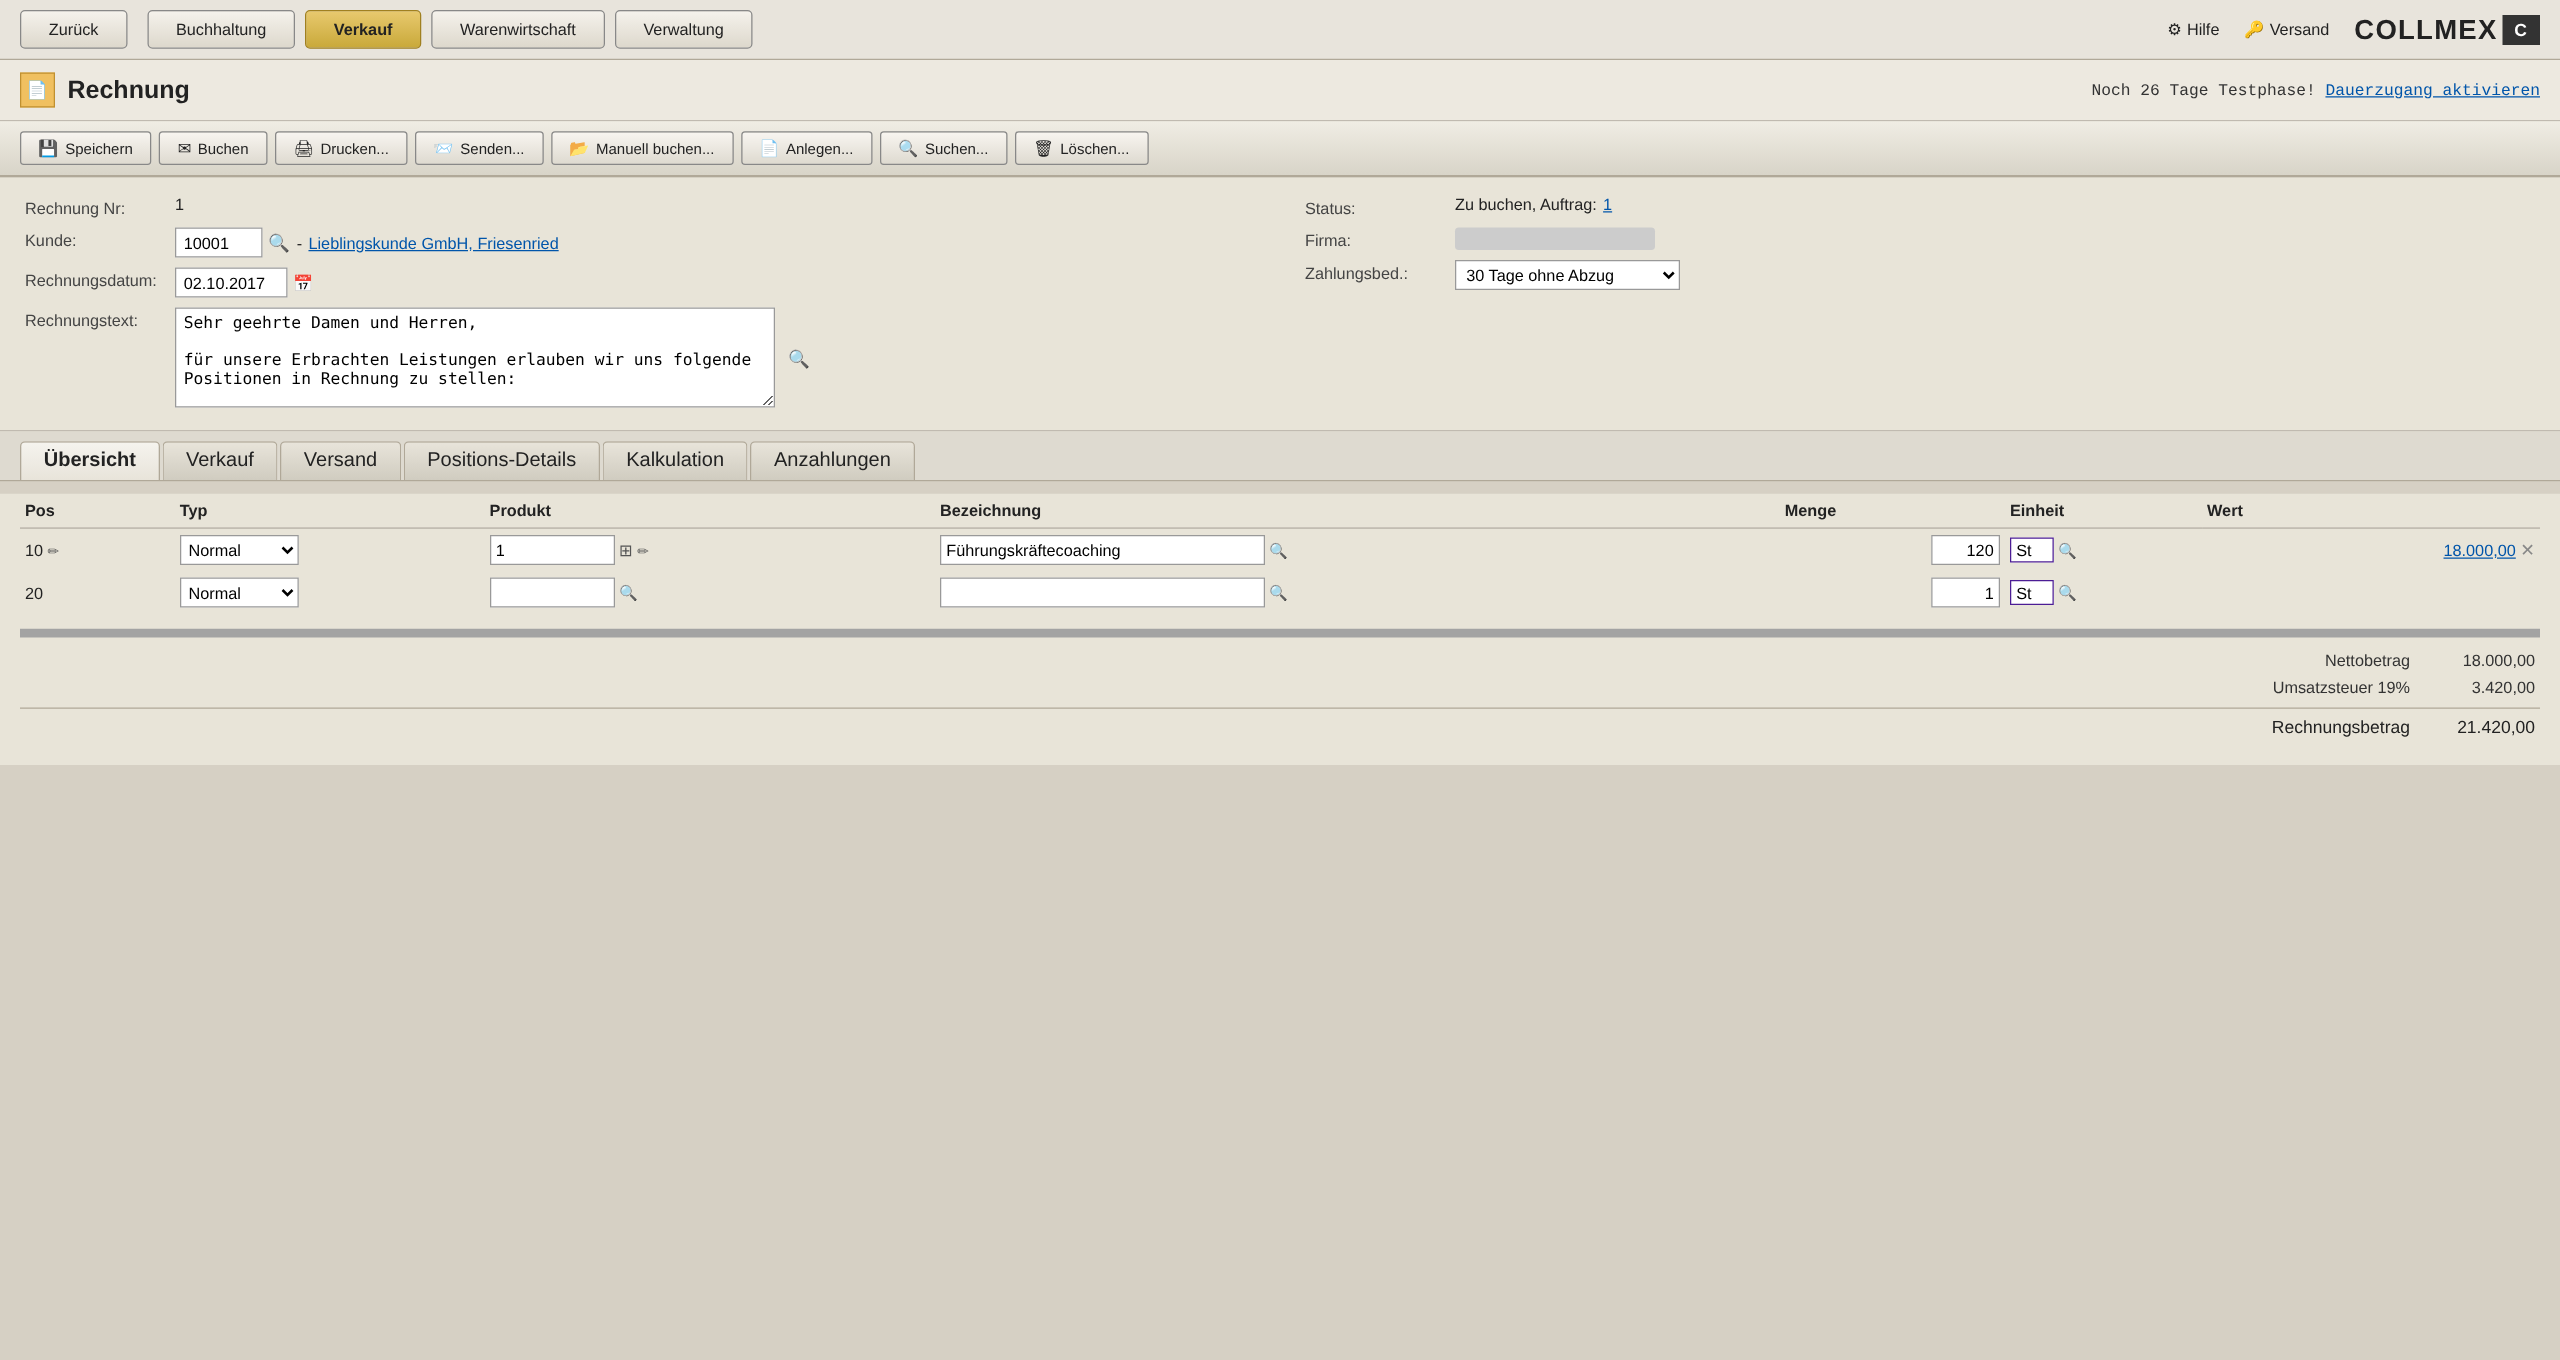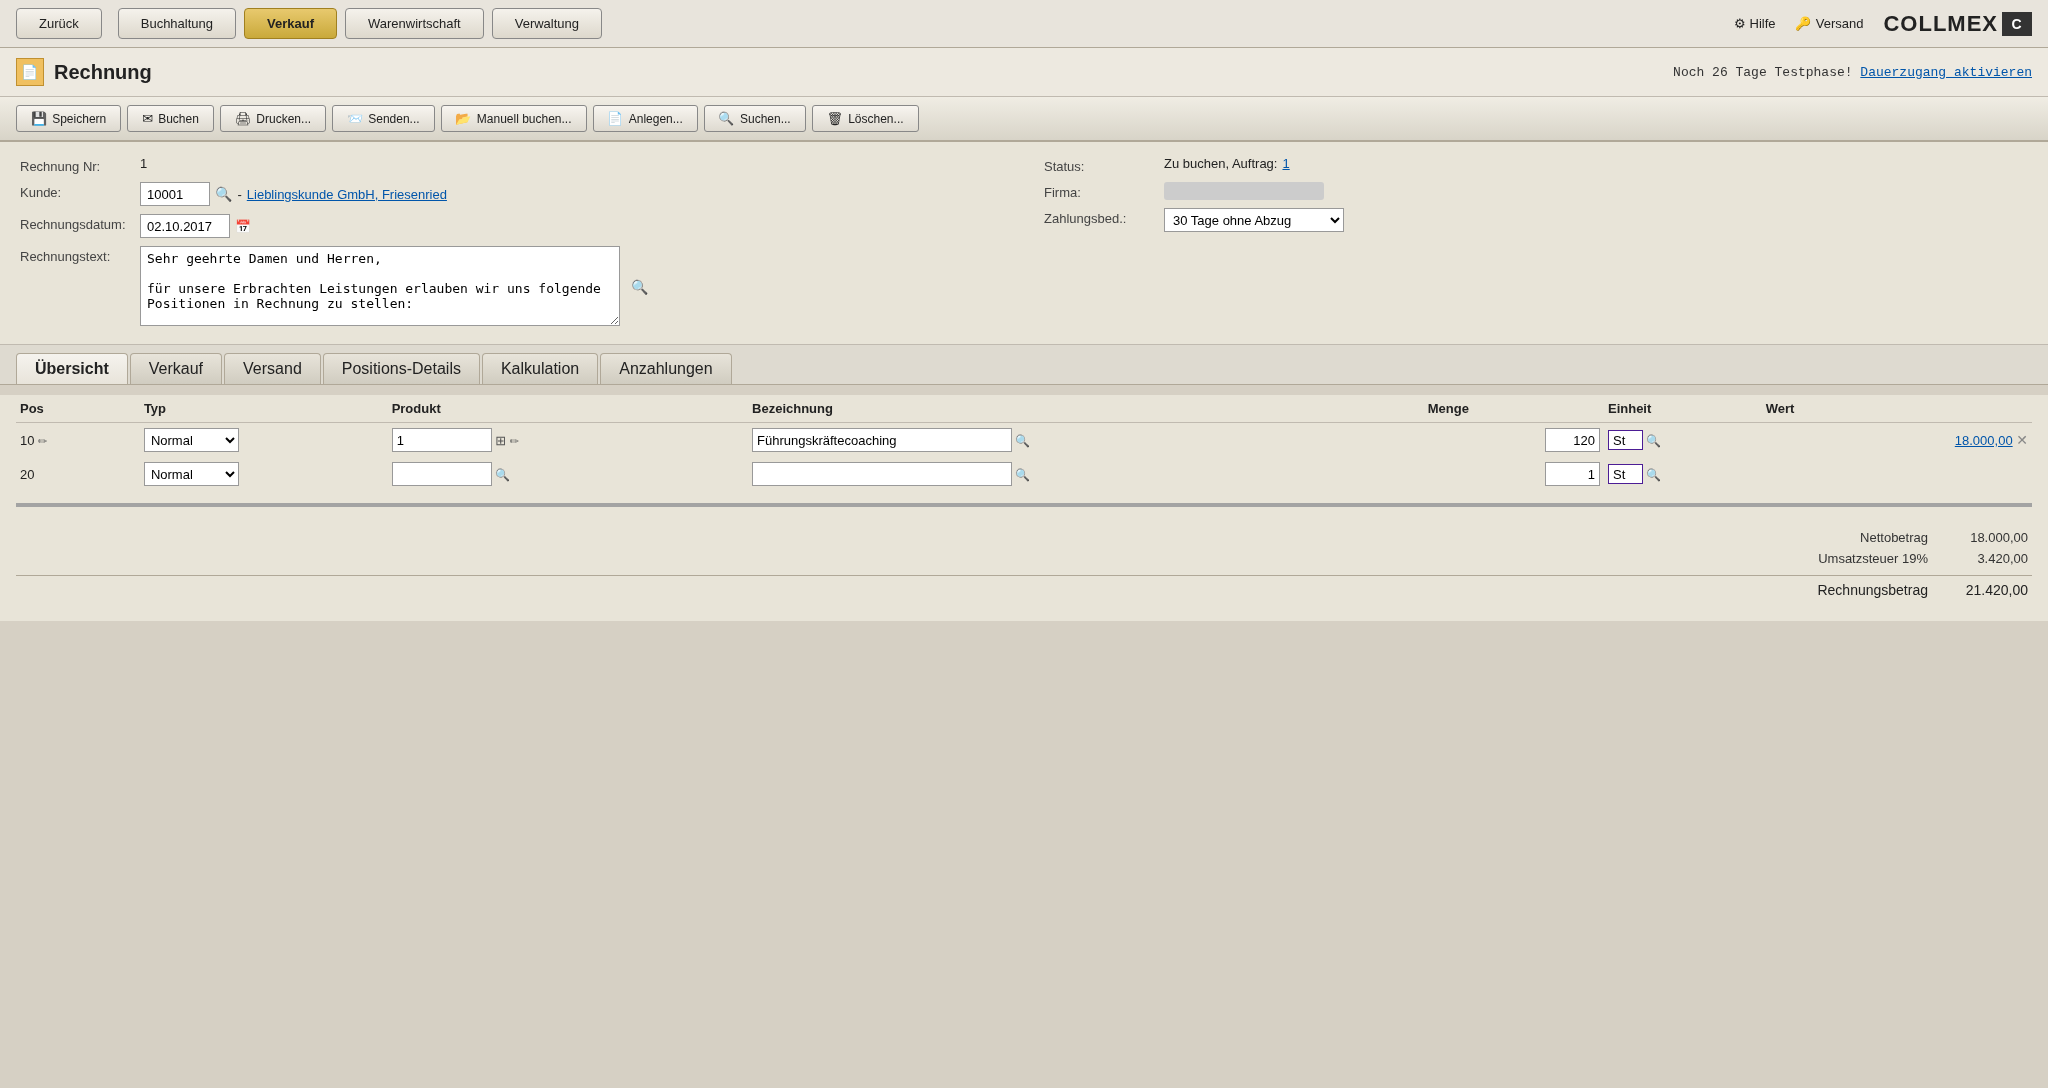--- a/index.html
+++ b/index.html
@@ -328,22 +328,22 @@
     }
     .search-icon-sm {
       cursor: pointer;
       color: #555;
       font-size: 12px;
     }
 
     
     .summary-area {
       margin-top: 12px;
-      border-top: 4px solid #a3a3a3;
-      padding-top: 20px;
+      border-top: 7px solid #a3a3a3;
+      padding-top: 8px;
     }
     .summary-row {
       display: flex;
       justify-content: flex-end;
       padding: 3px 4px;
       font-size: 13px;
       color: #333;
     }
     .summary-label { margin-right: 20px; }
     .summary-value { width: 80px; text-align: right; }

